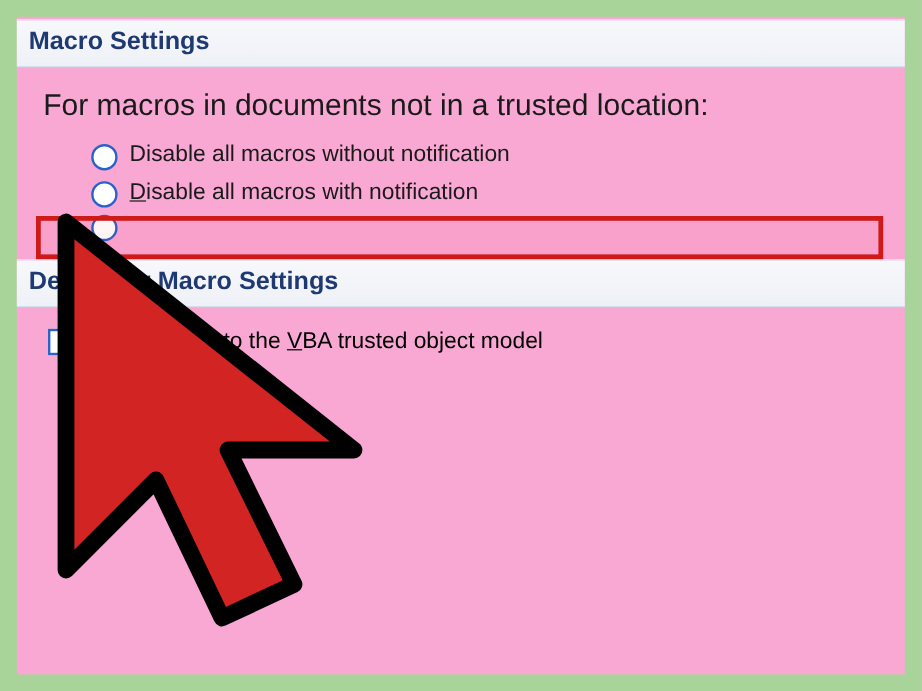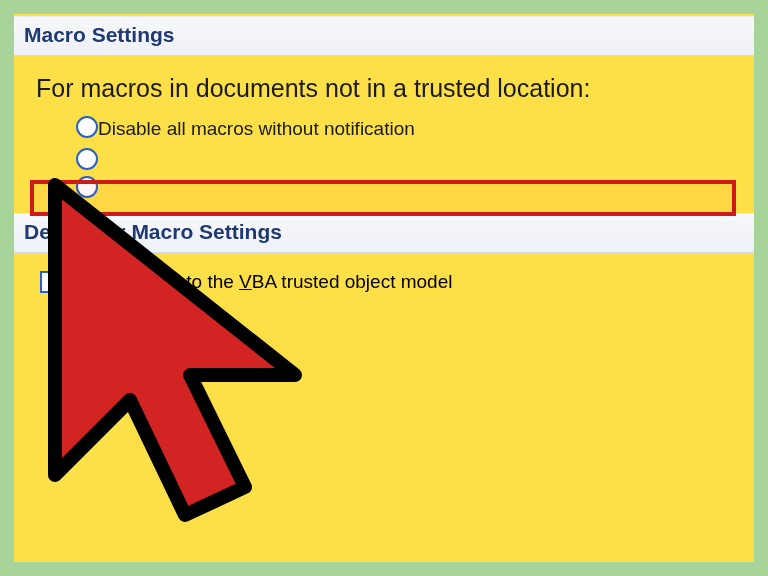--- a/index.html
+++ b/index.html
@@ -7,41 +7,42 @@
   body {
     background: #a8d49a;
     font-family: "Segoe UI", Tahoma, Arial, sans-serif;
     font-size: 18px;
     position: relative;
   }
   .frame {
     position: absolute;
     left: 14px; top: 14px;
     width: 740px; height: 548px;
-    background: #fde047;
+    background: #f9a8d4;
     padding: 2px 0 0 0;
   }
   .section-header {
     background: linear-gradient(#f7f8fb, #eef1f7);
     border-top: 1px solid #e6e9ef;
     border-bottom: 1px solid #d5dced;
     color: #1f3a73;
     font-weight: 700;
     font-size: 21px;
     padding: 6px 10px 8px 10px;
   }
   .content {
     padding: 18px 10px 12px 22px;
     color: #1a1a1a;
   }
   .intro { font-size: 25px; margin-bottom: 10px; }
   .radio-group { padding-left: 40px; }
   .radio-row {
     display: flex;
-    align-items: flex-start;
+    align-items: flex-end;
+    gap: 10px;
     padding: 3px 0;
     font-size: 19px;
     line-height: 1.35;
   }
   .radio {
     width: 22px; height: 22px;
     border: 2px solid #2a62c9;
     border-radius: 50%;
     background: #fff;
     display: inline-flex;
@@ -106,20 +107,21 @@
 
     <div class="radio-group">
 
       <label class="radio-row">
         <span class="radio"></span>
         <span><span>Disable all macros without notification</span></span>
       </label>
 
       <label class="radio-row">
         <span class="radio"></span>
+        <span><span class="u">D</span><span>isable all macros with notification</span></span>
       </label>
 
       <label class="radio-row">
         <span class="radio"></span>
       </label>
 
 
     </div>
   </div>
 

